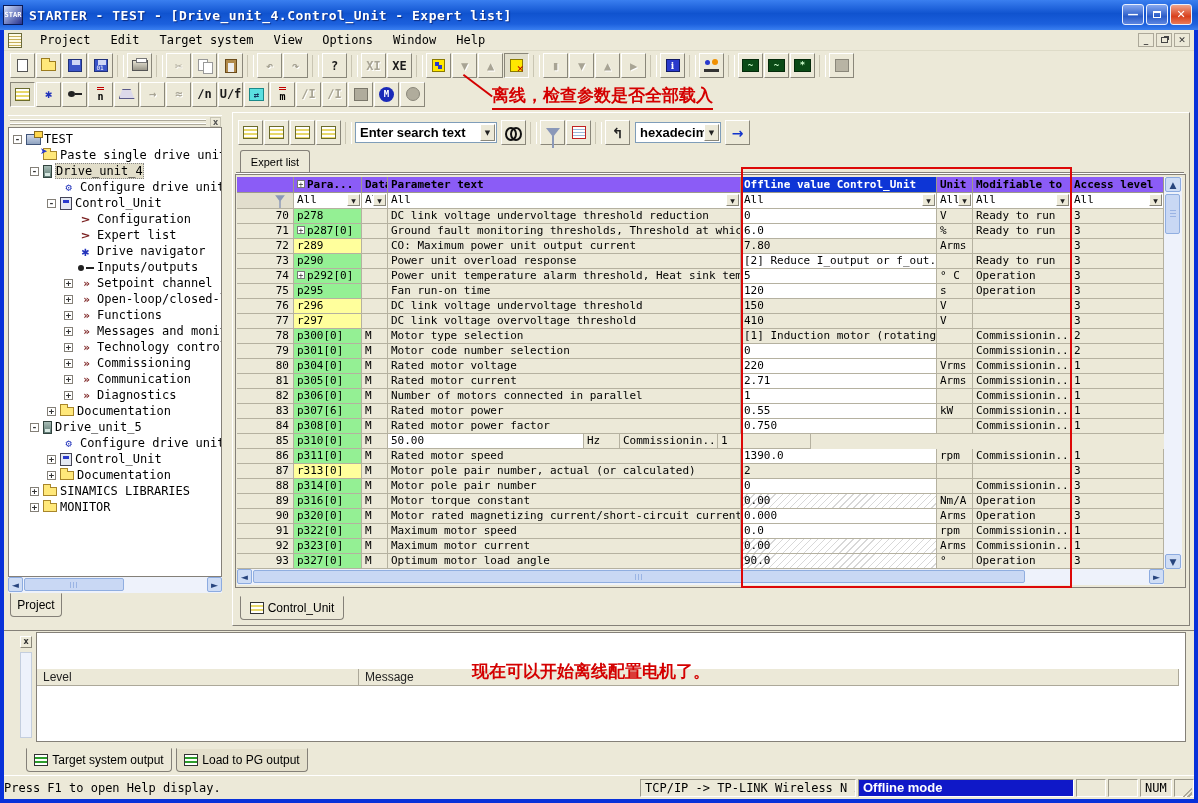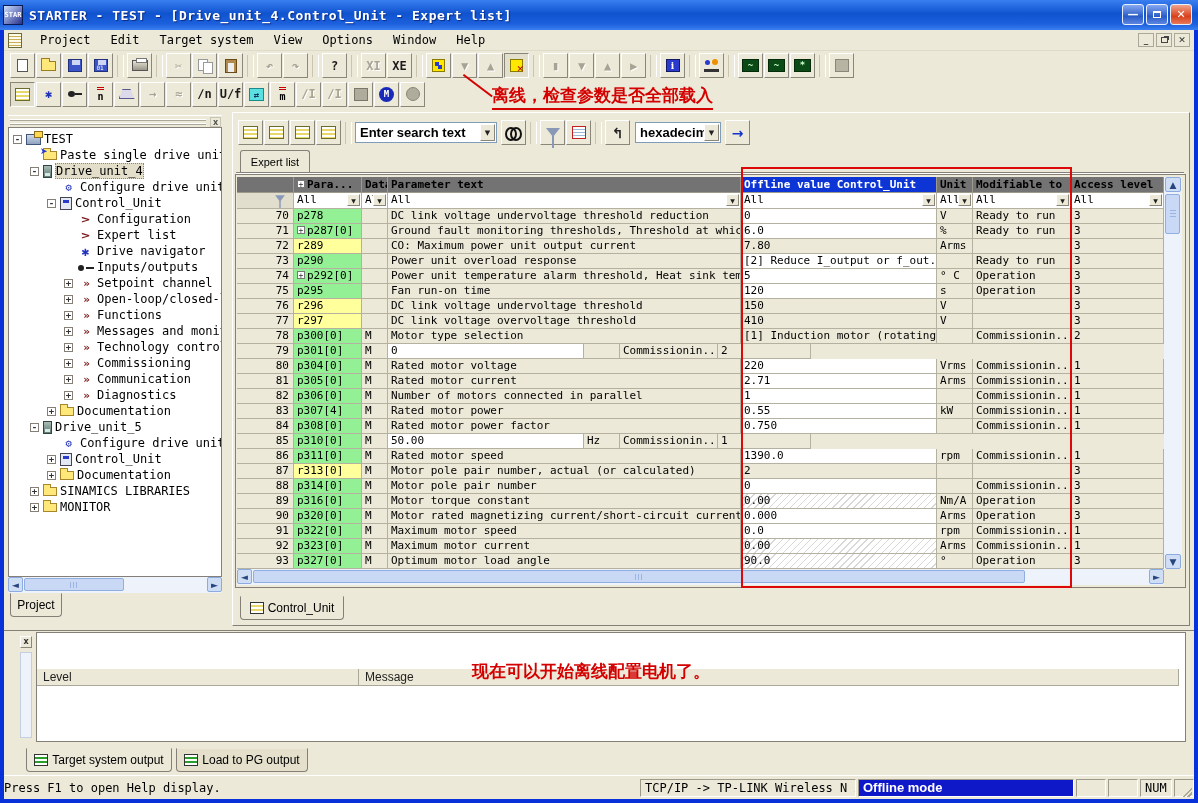--- a/index.html
+++ b/index.html
@@ -149,21 +149,21 @@
   #tabline{left:236px;top:172px;width:948px;height:2px;background:#fff;border-top:1px solid #848078;}
 
   
   #tframe{left:235px;top:174px;width:951px;height:414px;border:1px solid #848078;background:#ece9d8;}
   .trow{display:flex;height:15px;}
   .cell{border-right:1px solid #b5b1a0;border-bottom:1px solid #b5b1a0;padding:0 0 0 3px;overflow:hidden;white-space:nowrap;
     font:11px "DejaVu Sans Mono",monospace;line-height:14px;flex:none;background:#ece9d8;}
   .c-n{width:57px;text-align:right;padding-right:4px;}
   .c-p{width:68px;} .c-d{width:26px;} .c-t{width:353px;} .c-v{width:196px;} .c-u{width:36px;} .c-m{width:98px;} .c-a{width:93px;}
   #thead{left:237px;top:177px;width:927px;height:16px;display:flex;}
-  #thead .cell{font-weight:bold;background:#737373;border-right-color:#9d9a8b;border-bottom-color:#9d9a8b;height:16px;line-height:15px;}
+  #thead .cell{font-weight:bold;background:#8b5cf6;border-right-color:#9d9a8b;border-bottom-color:#9d9a8b;height:16px;line-height:15px;}
   #thead .hsel{background:#0d35d6;color:#fff;}
   #tfilter{left:237px;top:193px;width:927px;height:16px;display:flex;}
   #tfilter .cell{background:#fff;position:relative;height:16px;}
   #tfilter .cell .drop{position:absolute;right:1px;top:1px;width:13px;height:12px;background:#ece9d8;border:1px solid;border-color:#fff #8a877a #8a877a #fff;
     font:6px/11px "DejaVu Sans",sans-serif;text-align:center;color:#222;}
   #tfilter .fcell{background:#e2decd;}
   #tbody{left:237px;top:209px;width:927px;height:360px;overflow:hidden;background:#ece9d8;}
   .pg1{background:#94f094;} .py1{background:#ffff9c;}
   .vw{background:#fff;} .vt{background:#ece9d8;}
   .vh{background:repeating-linear-gradient(135deg,#fff 0 4px,#d8d8d8 4px 5px);}
@@ -671,20 +671,21 @@
         <div class="cell c-t">Motor type selection</div>
         <div class="cell c-v vt">[1] Induction motor (rotating)</div>
         <div class="cell c-u"></div>
         <div class="cell c-m">Commissionin...</div>
         <div class="cell c-a">2</div>
       </div>
       <div class="trow">
         <div class="cell c-n">79</div>
         <div class="cell c-p pg1">p301[0]</div>
         <div class="cell c-d">M</div>
+        <div class="cell c-t">Motor code number selection</div>
         <div class="cell c-v vw">0</div>
         <div class="cell c-u"></div>
         <div class="cell c-m">Commissionin...</div>
         <div class="cell c-a">2</div>
       </div>
       <div class="trow">
         <div class="cell c-n">80</div>
         <div class="cell c-p pg1">p304[0]</div>
         <div class="cell c-d">M</div>
         <div class="cell c-t">Rated motor voltage</div>
@@ -708,21 +709,21 @@
         <div class="cell c-p pg1">p306[0]</div>
         <div class="cell c-d">M</div>
         <div class="cell c-t">Number of motors connected in parallel</div>
         <div class="cell c-v vw">1</div>
         <div class="cell c-u"></div>
         <div class="cell c-m">Commissionin...</div>
         <div class="cell c-a">1</div>
       </div>
       <div class="trow">
         <div class="cell c-n">83</div>
-        <div class="cell c-p pg1">p307[4]</div>
+        <div class="cell c-p pg1">p307[6]</div>
         <div class="cell c-d">M</div>
         <div class="cell c-t">Rated motor power</div>
         <div class="cell c-v vw">0.55</div>
         <div class="cell c-u">kW</div>
         <div class="cell c-m">Commissionin...</div>
         <div class="cell c-a">1</div>
       </div>
       <div class="trow">
         <div class="cell c-n">84</div>
         <div class="cell c-p pg1">p308[0]</div>

